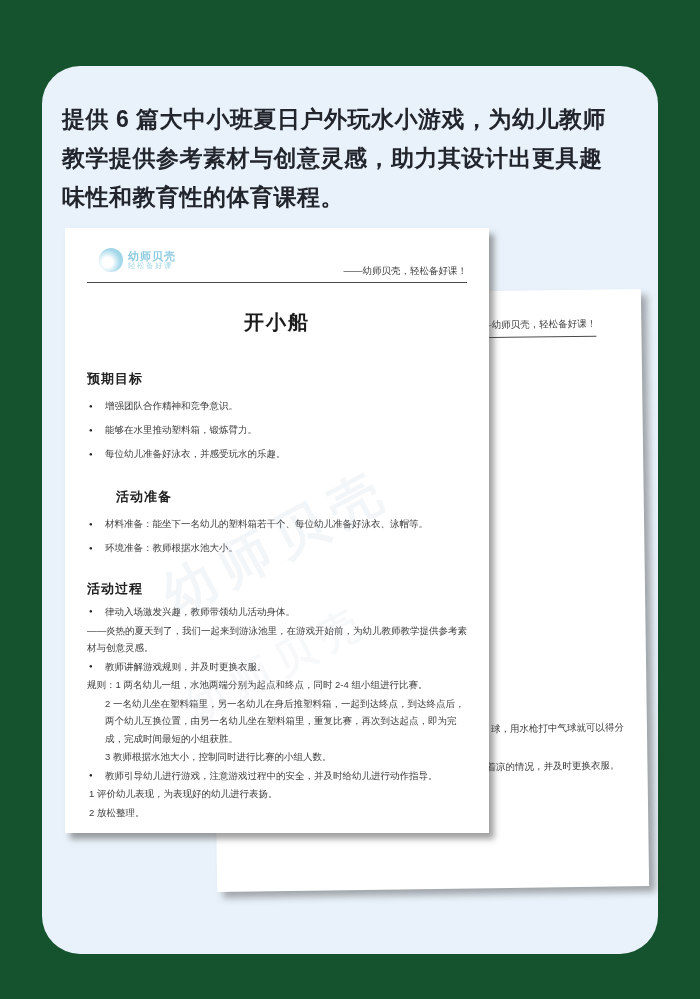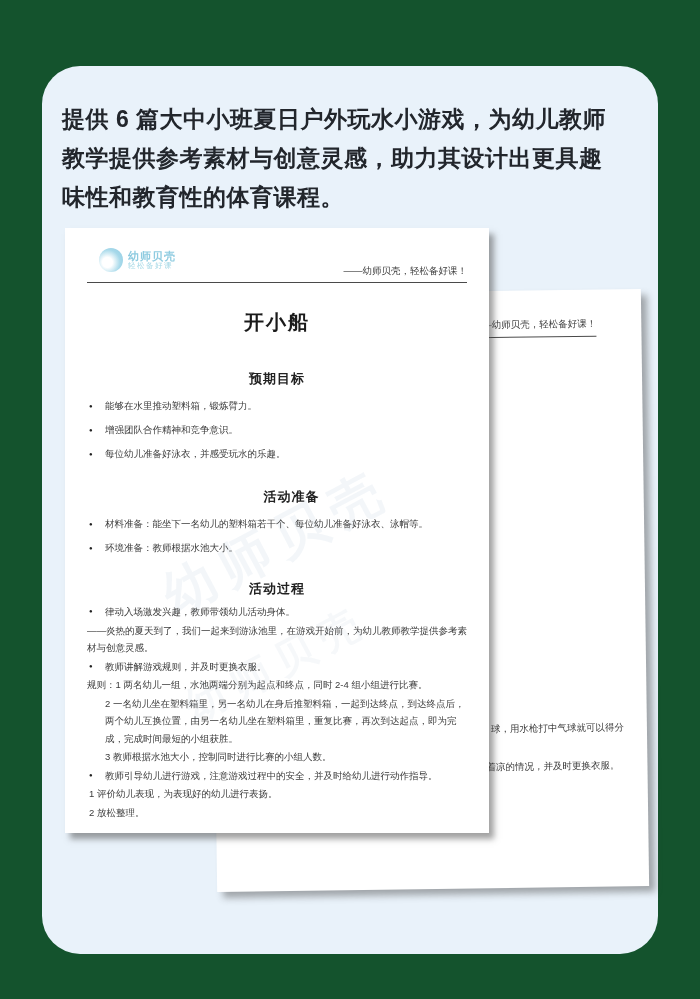--- a/index.html
+++ b/index.html
@@ -43,21 +43,21 @@
     margin-right:5px; }
   .logo-text-block { display:flex; flex-direction:column; line-height:1.1; }
   .logo-name { font-size:11px; font-weight:bold; color:#8ecbe0; letter-spacing:1px; }
   .logo-tagline { font-size:7.5px; color:#a5d8e6; letter-spacing:1.5px; }
   .slogan { position:absolute; right:0; bottom:2px; font-size:9.5px; color:#3a3a3a; }
   .doc-rule { margin:2px 0 0 0; border-bottom:1.6px solid #4a4a4a; }
 
   .doc-title { margin-top:26px; text-align:center; font-size:20px; font-weight:bold;
     color:#1a1a1a; letter-spacing:2px; }
 
-  .section-title { font-size:13px; font-weight:bold; color:#222222; letter-spacing:1px;text-align:center; }
+  .section-title { font-size:13px; font-weight:bold; color:#222222; letter-spacing:1px; }
   .s1 { margin-top:34px; }
   .s2 { margin-top:22px;margin-left:29px; }
   .s3 { margin-top:20px; }
 
   .bullets { margin-top:6px; }
   .bullet-line { position:relative; padding-left:18px; font-size:9.5px;
     color:#3a3a3a; line-height:24px; }
   .bullet-line::before { content:"●"; position:absolute; left:2px; top:0;
     font-size:6px; line-height:24px; color:#222; }
 
@@ -103,22 +103,22 @@
           </div>
         </div>
         <div class="slogan">——幼师贝壳，轻松备好课！</div>
       </div>
       <div class="doc-rule"></div>
 
       <div class="doc-title">开小船</div>
 
       <div class="section-title s1">预期目标</div>
       <div class="bullets">
+        <div class="bullet-line">增强团队合作精神和竞争意识。</div>
         <div class="bullet-line">能够在水里推动塑料箱，锻炼臂力。</div>
-        <div class="bullet-line">增强团队合作精神和竞争意识。</div>
         <div class="bullet-line">每位幼儿准备好泳衣，并感受玩水的乐趣。</div>
       </div>
 
       <div class="section-title s2">活动准备</div>
       <div class="bullets">
         <div class="bullet-line">材料准备：能坐下一名幼儿的塑料箱若干个、每位幼儿准备好泳衣、泳帽等。</div>
         <div class="bullet-line">环境准备：教师根据水池大小。</div>
       </div>
 
       <div class="section-title s3">活动过程</div>

